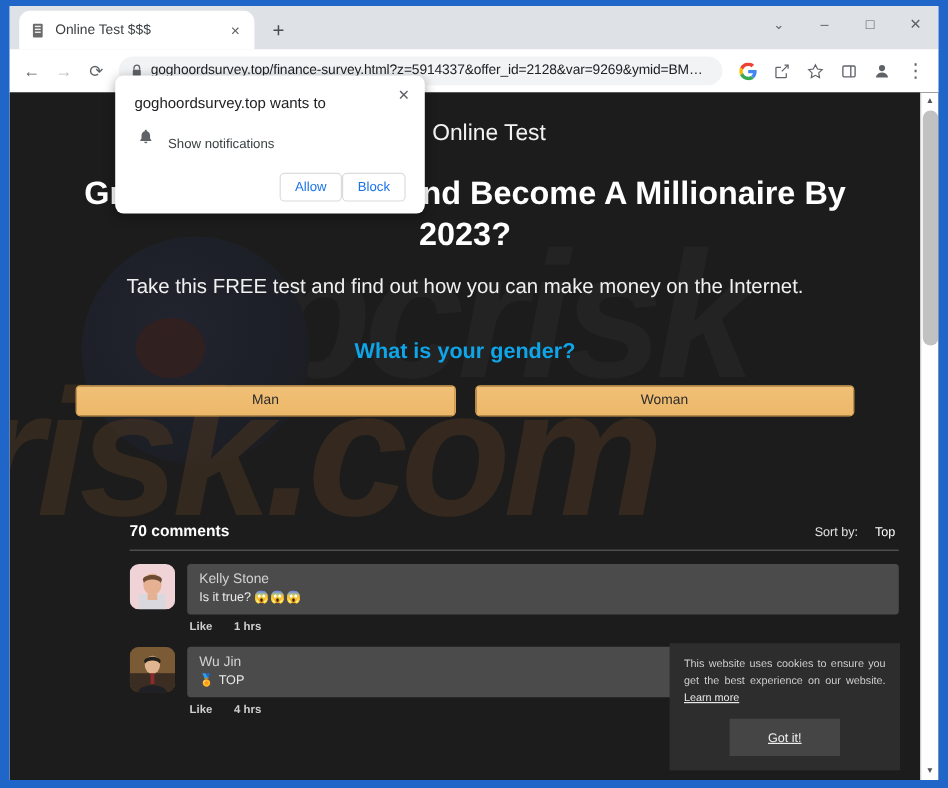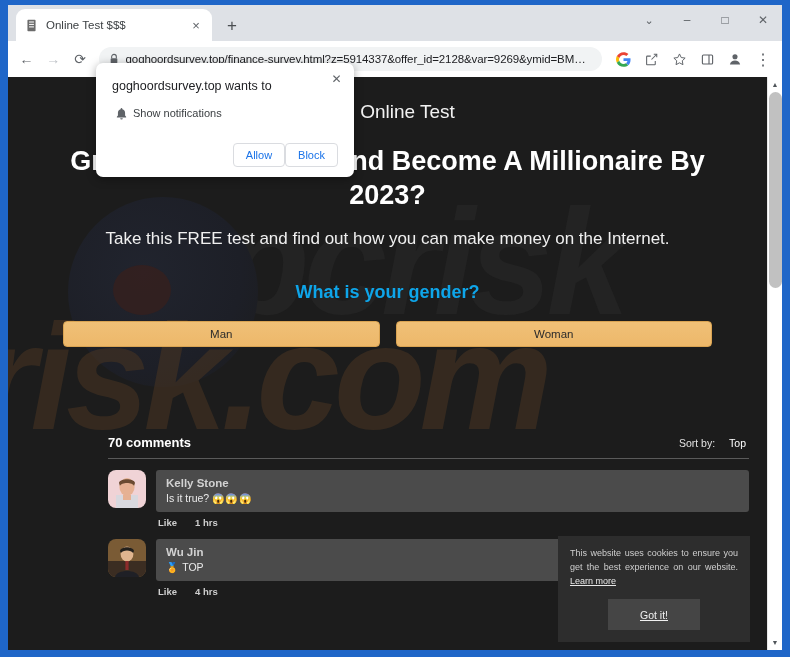--- a/index.html
+++ b/index.html
@@ -272,21 +272,21 @@
     position: relative;
   }
   .comment-col { flex: 1 1 auto; min-width: 0; }
   .bubble {
     background: #4b4b4b;
     border-radius: 3px;
     padding: 7px 10px 8px;
   }
   .c-name {
     font-size: 11.5px;
-    font-weight: bold;
+    font-weight: normal;
     color: #d2d2d2;
   }
   .c-text {
     margin-top: 3px;
     font-size: 10.5px;
     color: #eaeaea;
   }
   .c-meta {
     display: flex;
     gap: 18px;
@@ -369,22 +369,22 @@
     font-size: 12px;
   }
   .perm-title {
     font-size: 12.5px;
     color: #202124;
     padding-right: 16px;
   }
   .perm-row {
     margin-top: 14px;
     display: flex;
-    align-items: flex-start;
-    gap: 5px;
+    align-items: flex-end;
+    gap: 12px;
     padding-left: 3px;
   }
   .perm-opt { font-size: 11px; color: #3c4043; }
   .perm-actions {
     margin-top: 18px;
     display: flex;
     justify-content: flex-end;
   }
   .perm-btn {
     min-width: 52px;

